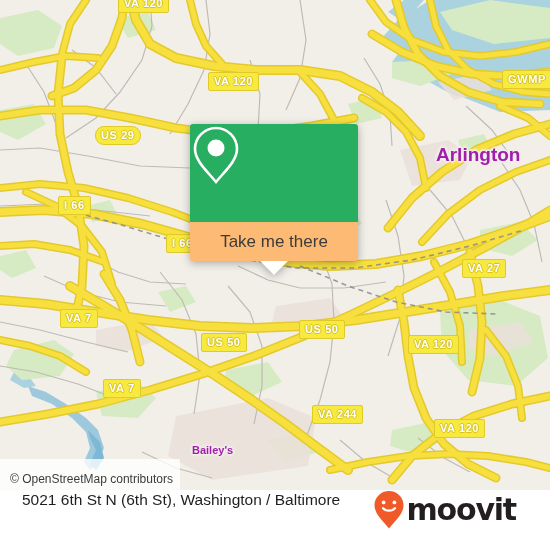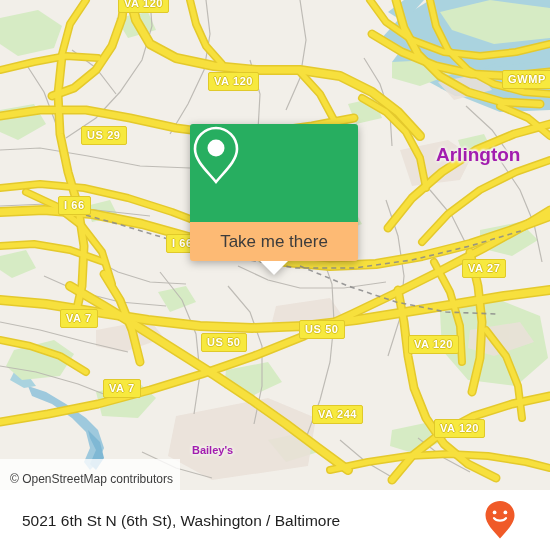--- a/index.html
+++ b/index.html
@@ -134,21 +134,21 @@
 
   
   #footer {
     position: absolute;
     left: 0;
     top: 490px;
     width: 530px;
     height: 60px;
     background: #ffffff;
     display: flex;
-    align-items: center;
+    align-items: flex-start;
     box-sizing: border-box;
     padding: 0 14px 0 22px;
   }
   #footer-address {
     flex: 1;
     color: #1f1f1f;
     font-family: "Liberation Sans", sans-serif;
     font-size: 15.5px;
     line-height: 19px;
     white-space: nowrap;
@@ -345,21 +345,21 @@
         </g>
       </g>
     </svg>
 
     <div class="place" style="left:436px; top:144px;">Arlington</div>
     <div class="place small" style="left:192px; top:441px;">Bailey's</div>
 
     <div class="shield" style="left:118px; top:-6px;">VA 120</div>
     <div class="shield" style="left:208px; top:72px;">VA 120</div>
     <div class="shield" style="left:490px; top:70px;margin-left:12px;">GWMP</div>
-    <div class="shield" style="left:81px; top:126px;">US 29</div>
+    <div class="shield" style="left:95px; top:126px;border-radius:9px;">US 29</div>
     <div class="shield" style="left:58px; top:196px;">I 66</div>
     <div class="shield" style="left:166px; top:234px;">I 66</div>
     <div class="shield" style="left:462px; top:259px;">VA 27</div>
     <div class="shield" style="left:60px; top:309px;">VA 7</div>
     <div class="shield" style="left:299px; top:320px;">US 50</div>
     <div class="shield" style="left:201px; top:333px;">US 50</div>
     <div class="shield" style="left:408px; top:335px;">VA 120</div>
     <div class="shield" style="left:103px; top:379px;">VA 7</div>
     <div class="shield" style="left:312px; top:405px;">VA 244</div>
     <div class="shield" style="left:434px; top:419px;">VA 120</div>
@@ -382,16 +382,17 @@
 
   <div id="footer">
     <div id="footer-address">5021 6th St N (6th St), Washington / Baltimore</div>
     <div id="brand">
       <svg width="32" height="40" viewBox="0 0 32 40">
         <path d="M16 1 C7.8 1 1.5 7.3 1.5 15.2 C1.5 24 10 31 16 38.5 C22 31 30.5 24 30.5 15.2 C30.5 7.3 24.2 1 16 1 Z" fill="#f05a28"></path>
         <circle cx="10.6" cy="12.4" r="1.9" fill="#ffffff"></circle>
         <circle cx="21.4" cy="12.4" r="1.9" fill="#ffffff"></circle>
         <path d="M10 18.2 C12.4 21.4 19.6 21.4 22 18.2" fill="none" stroke="#ffffff" stroke-width="2.2" stroke-linecap="round"></path>
       </svg>
+      <span id="brand-wordmark">moovit</span>
     </div>
   </div>
 
 </div>
 
 </body></html>

